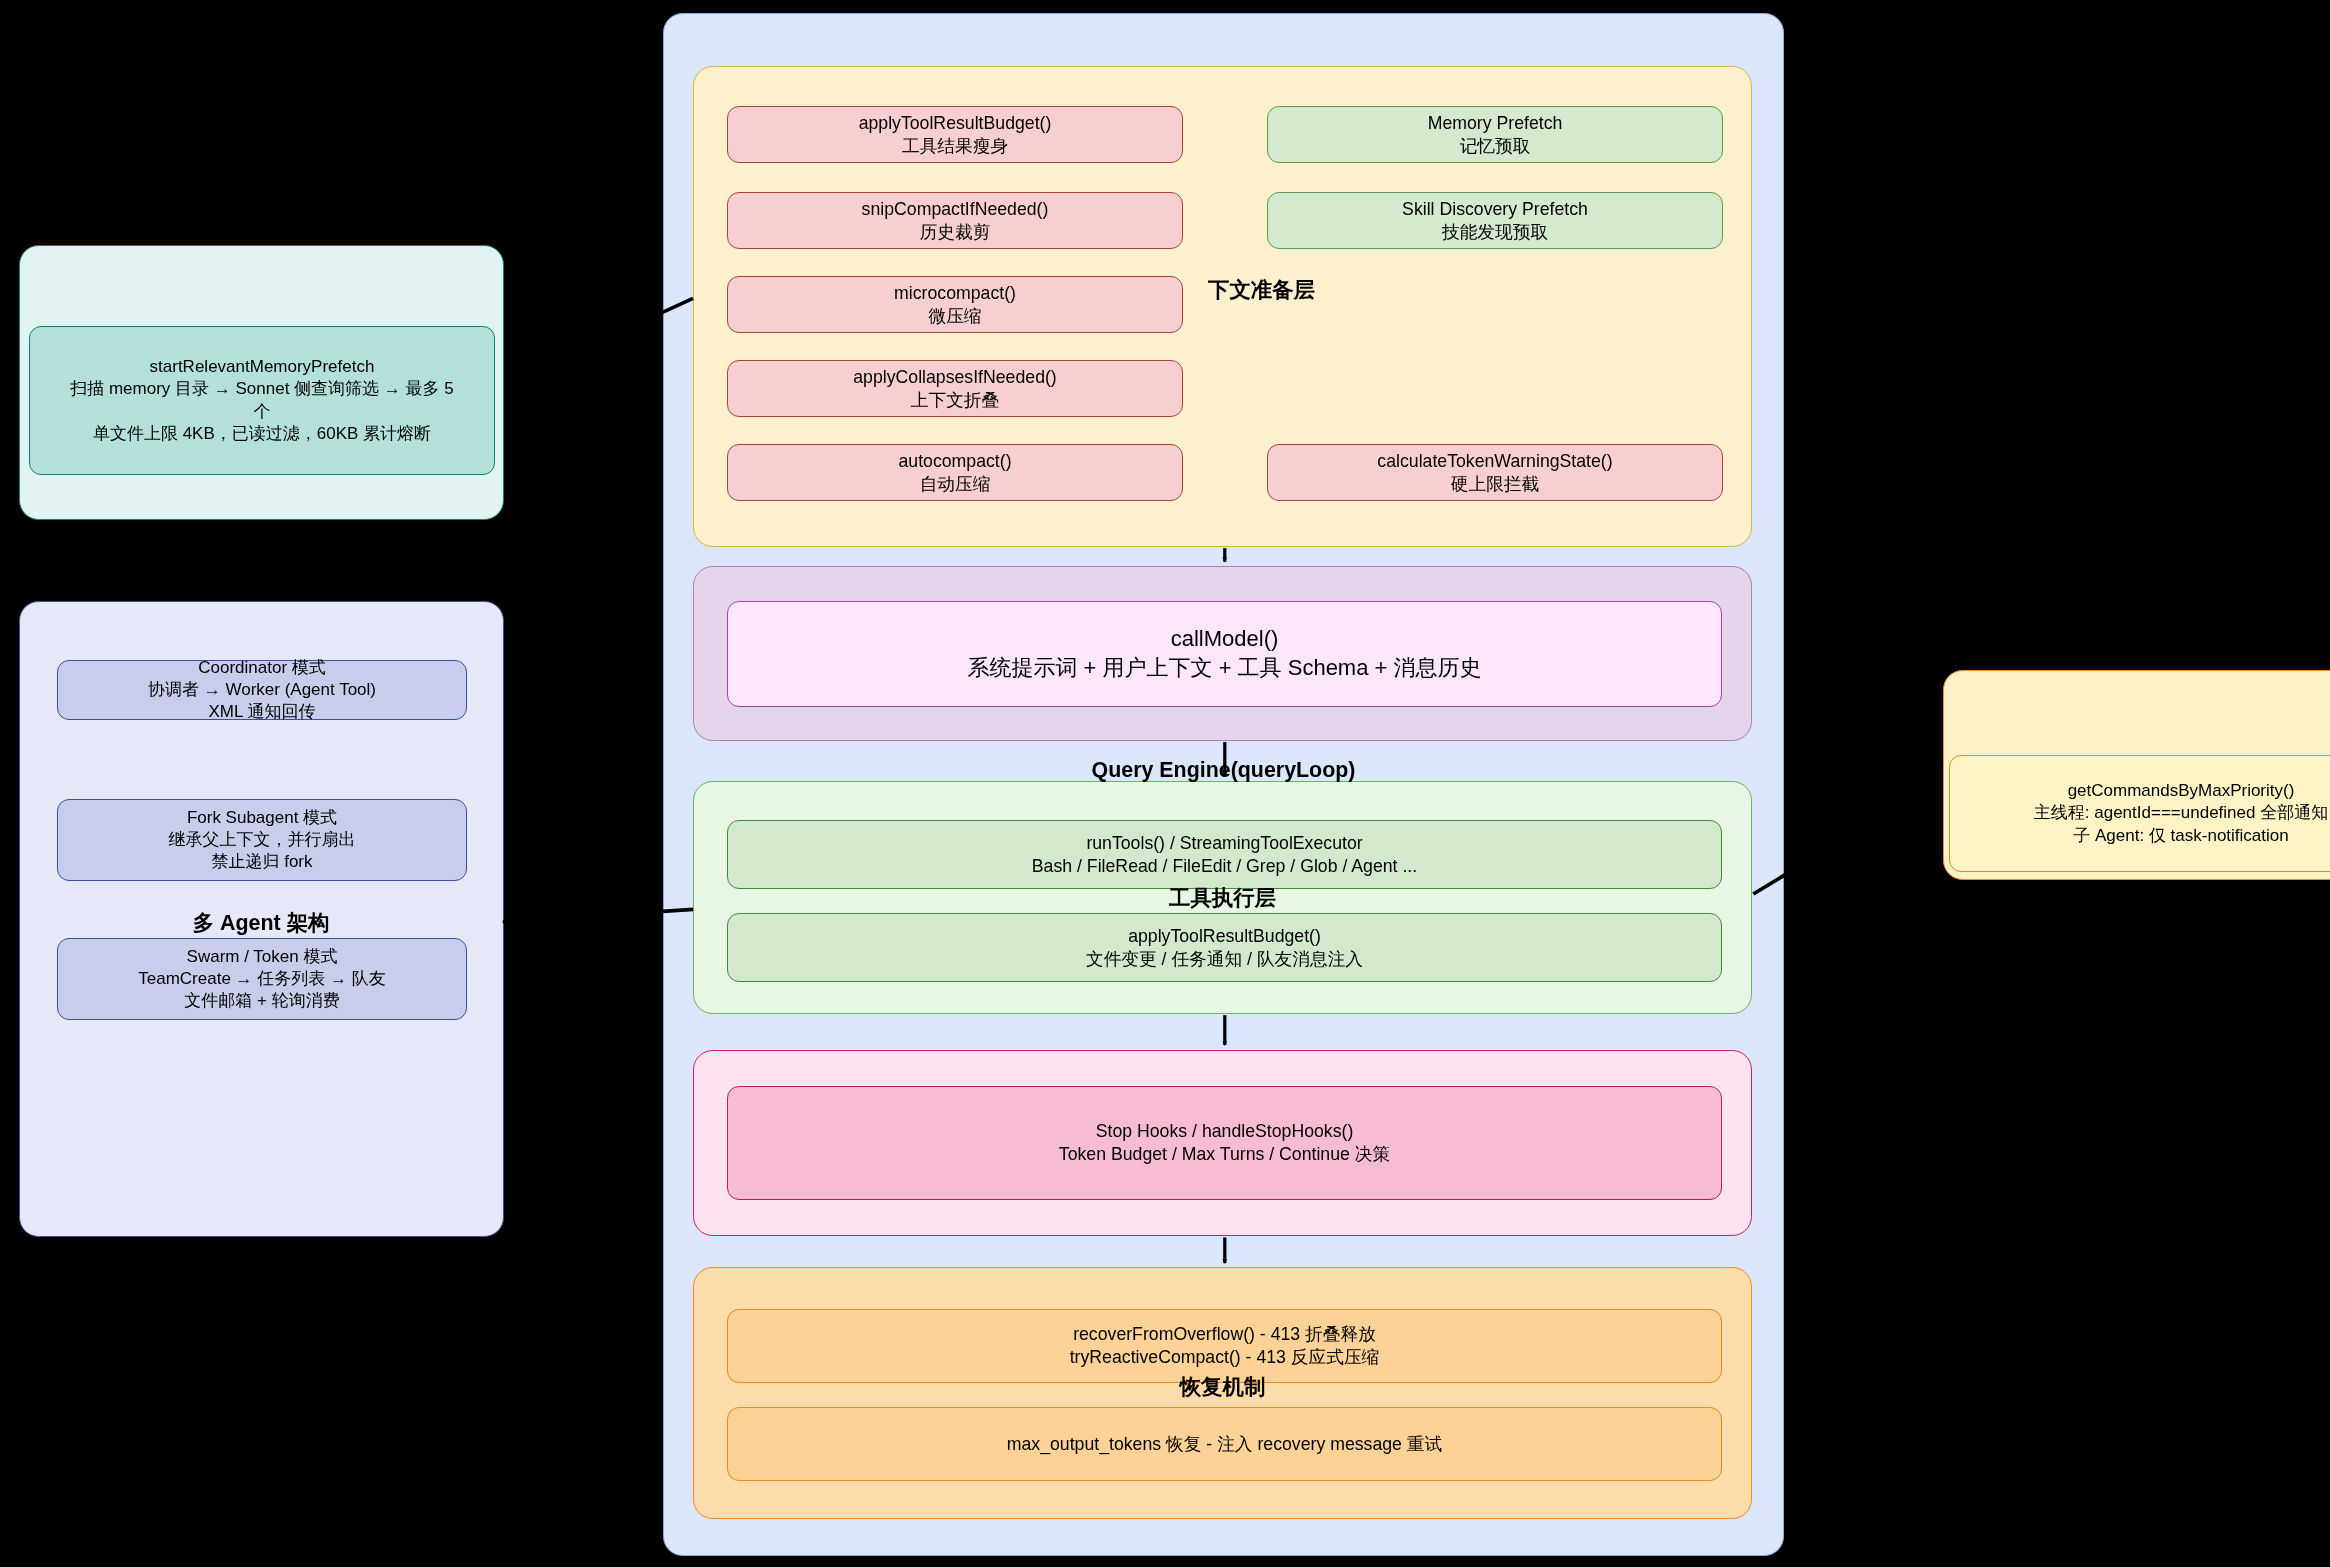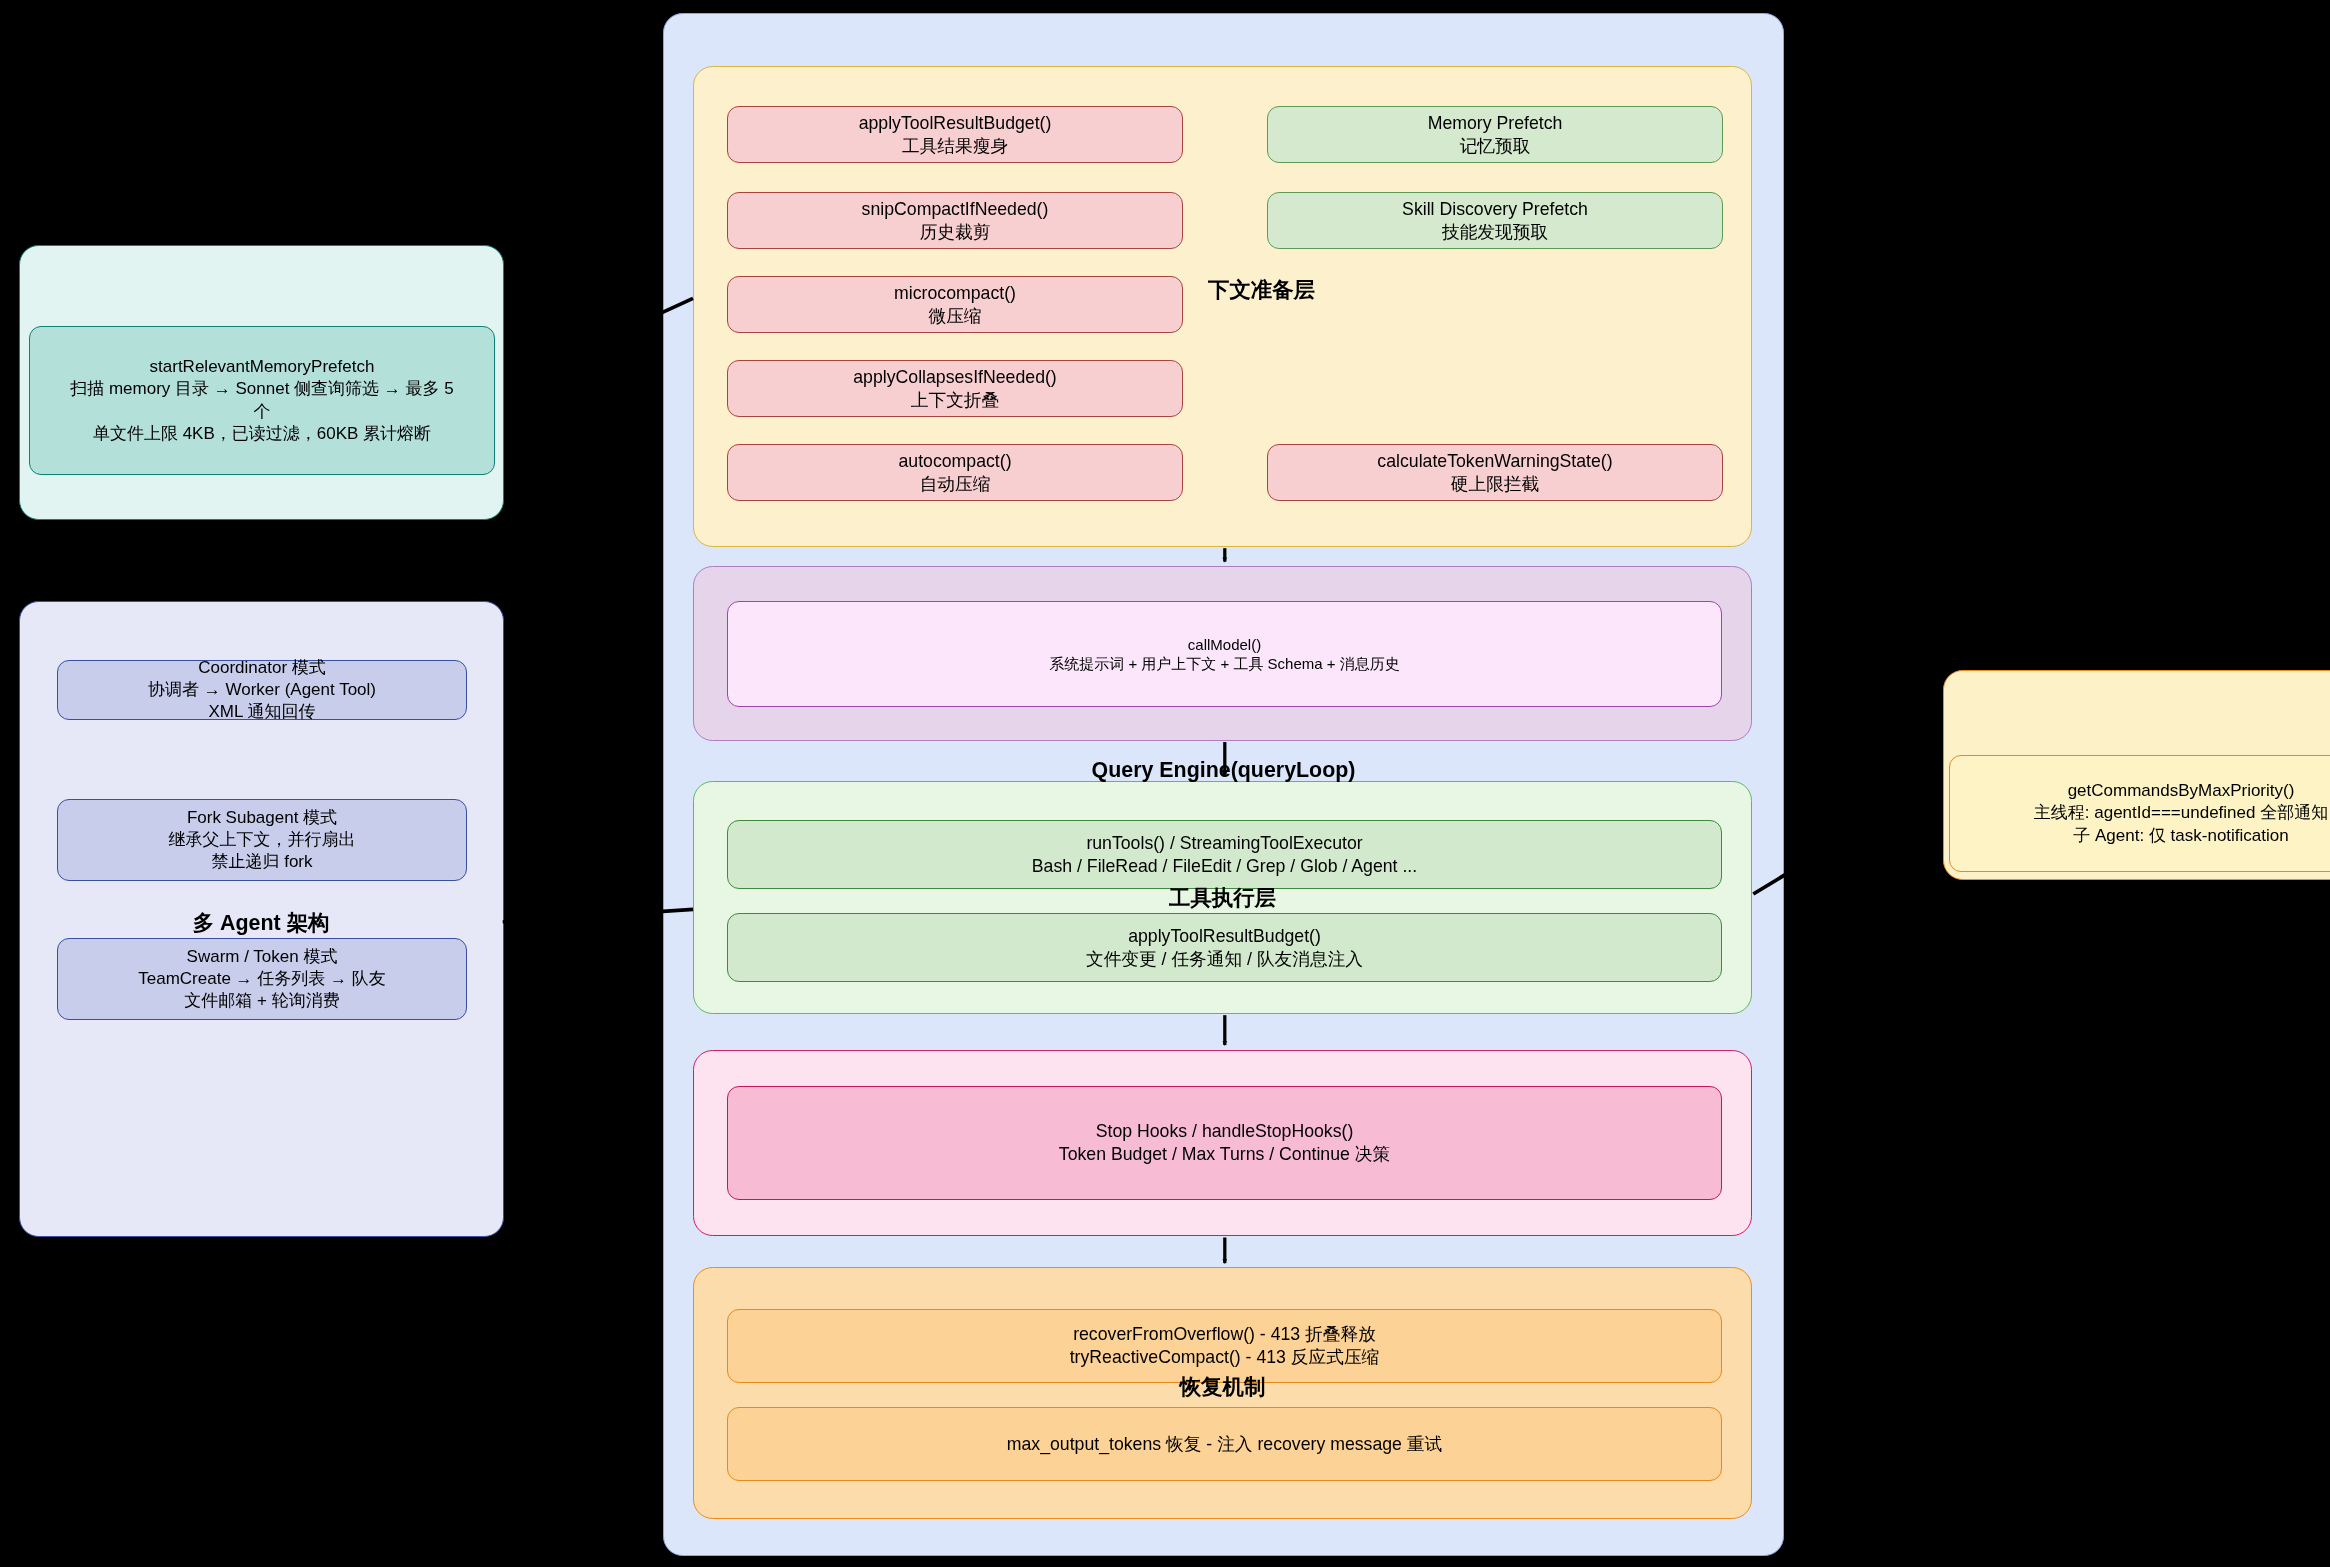--- a/index.html
+++ b/index.html
@@ -95,21 +95,21 @@
     <span class="l">技能发现预取</span>
   </div>
 
   <div class="node n-red" style="left:1267px;top:444px;width:456px;height:57px;">
     <span class="l">calculateTokenWarningState()</span>
     <span class="l">硬上限拦截</span>
   </div>
 
   <div class="cluster c-purple" style="left:693px;top:566px;width:1059px;height:175px;"></div>
 
-  <div class="node n-violet" style="left:727px;top:601px;width:995px;height:106px;font-size:15px;">
+  <div class="node n-violet" style="left:727px;top:601px;width:995px;height:106px;font-size:22px;">
     <span class="l">callModel()</span>
     <span class="l">系统提示词 + 用户上下文 + 工具 Schema + 消息历史</span>
   </div>
 
   <div class="cluster c-green" style="left:693px;top:781px;width:1059px;height:233px;"></div>
   <div class="cluster-label" style="left:693px;top:888px;width:1059px;">工具执行层</div>
 
   <div class="node n-grn2" style="left:727px;top:820px;width:995px;height:69px;">
     <span class="l">runTools() / StreamingToolExecutor</span>
     <span class="l">Bash / FileRead / FileEdit / Grep / Glob / Agent ...</span>

